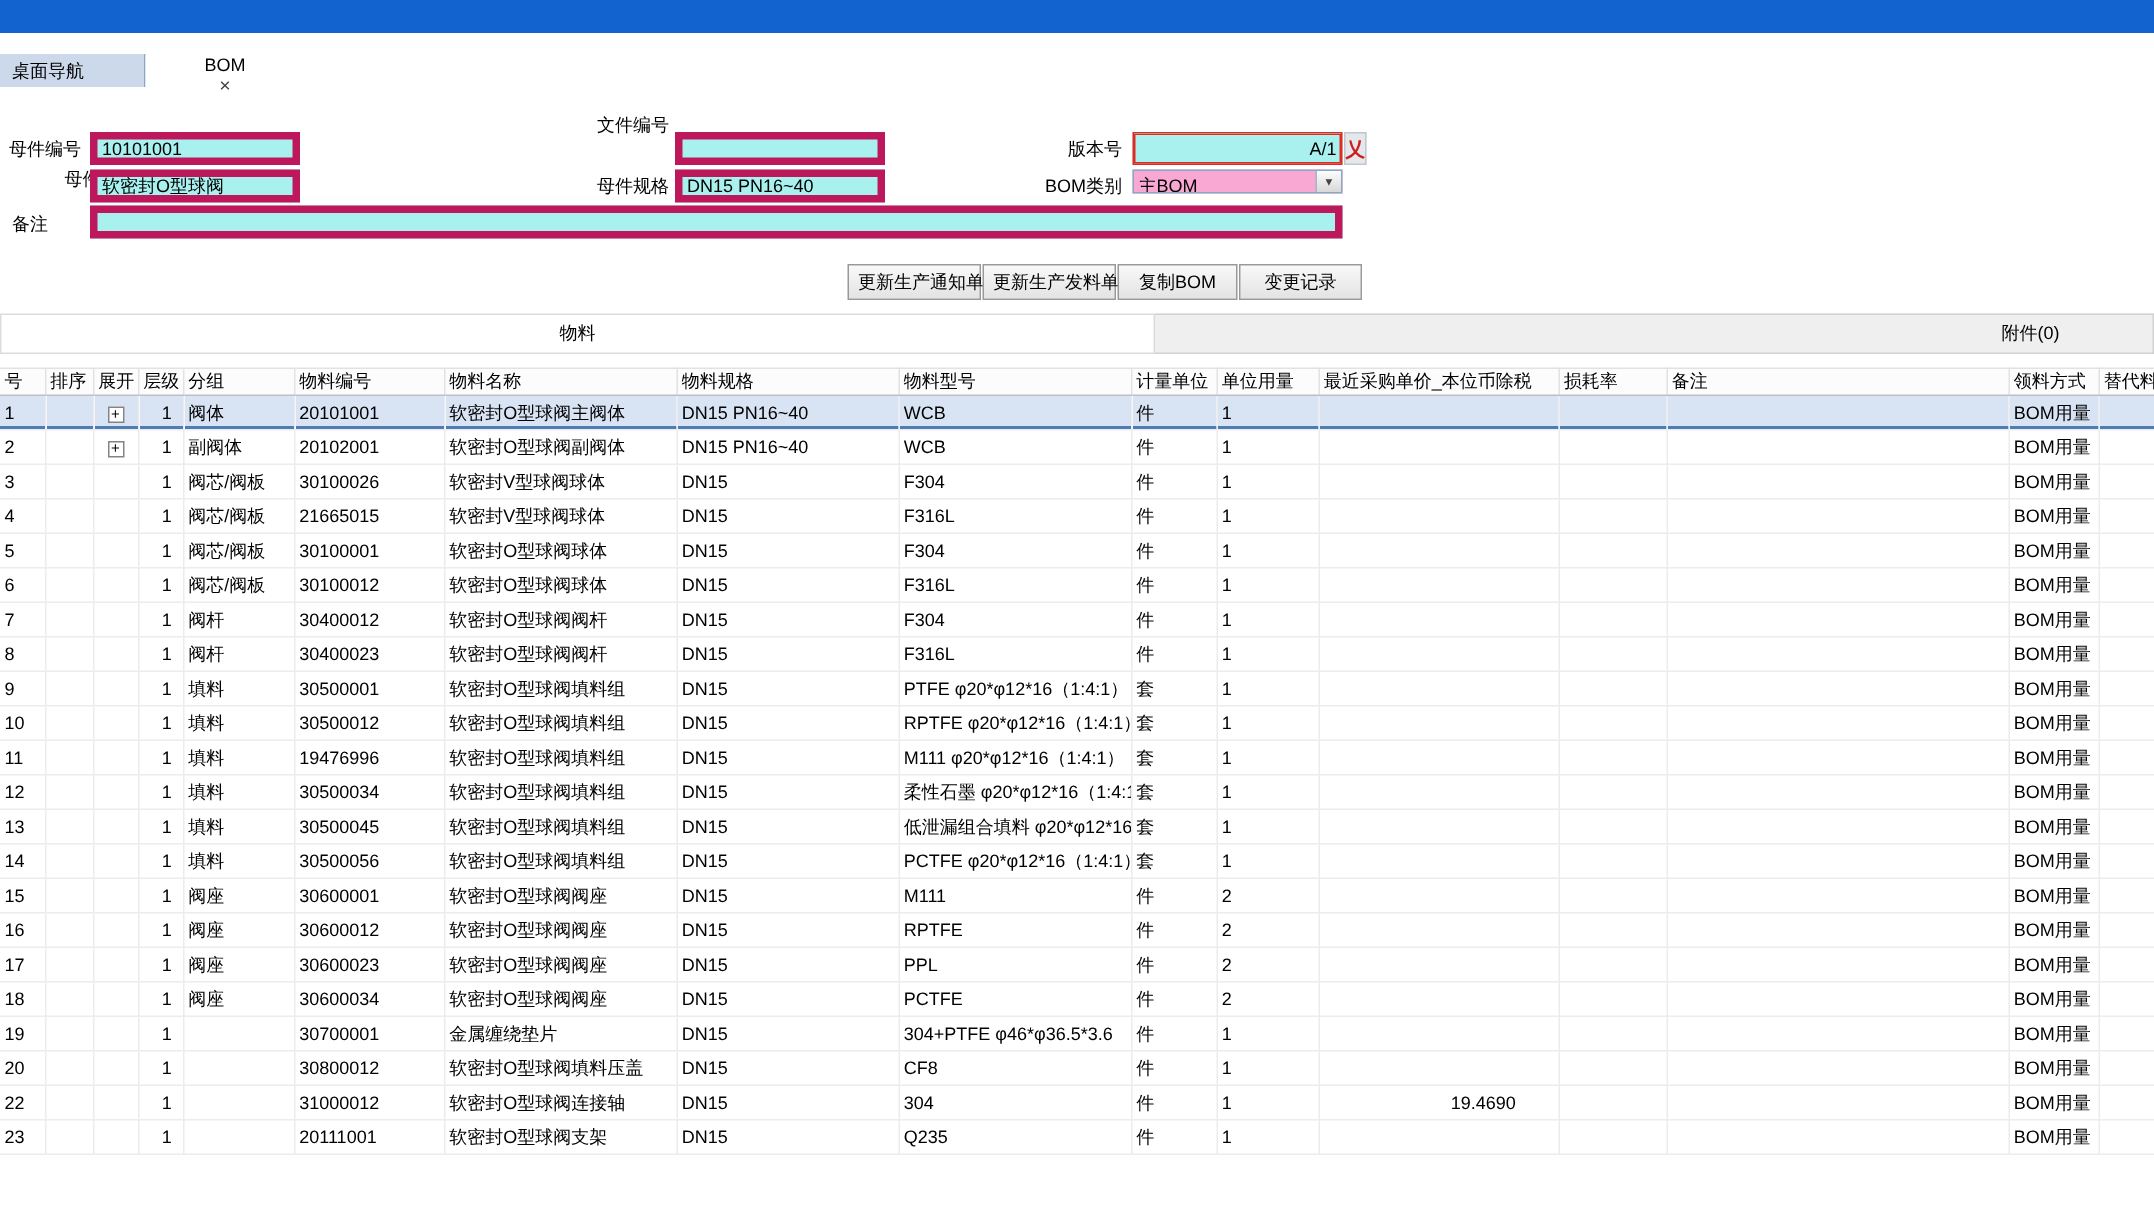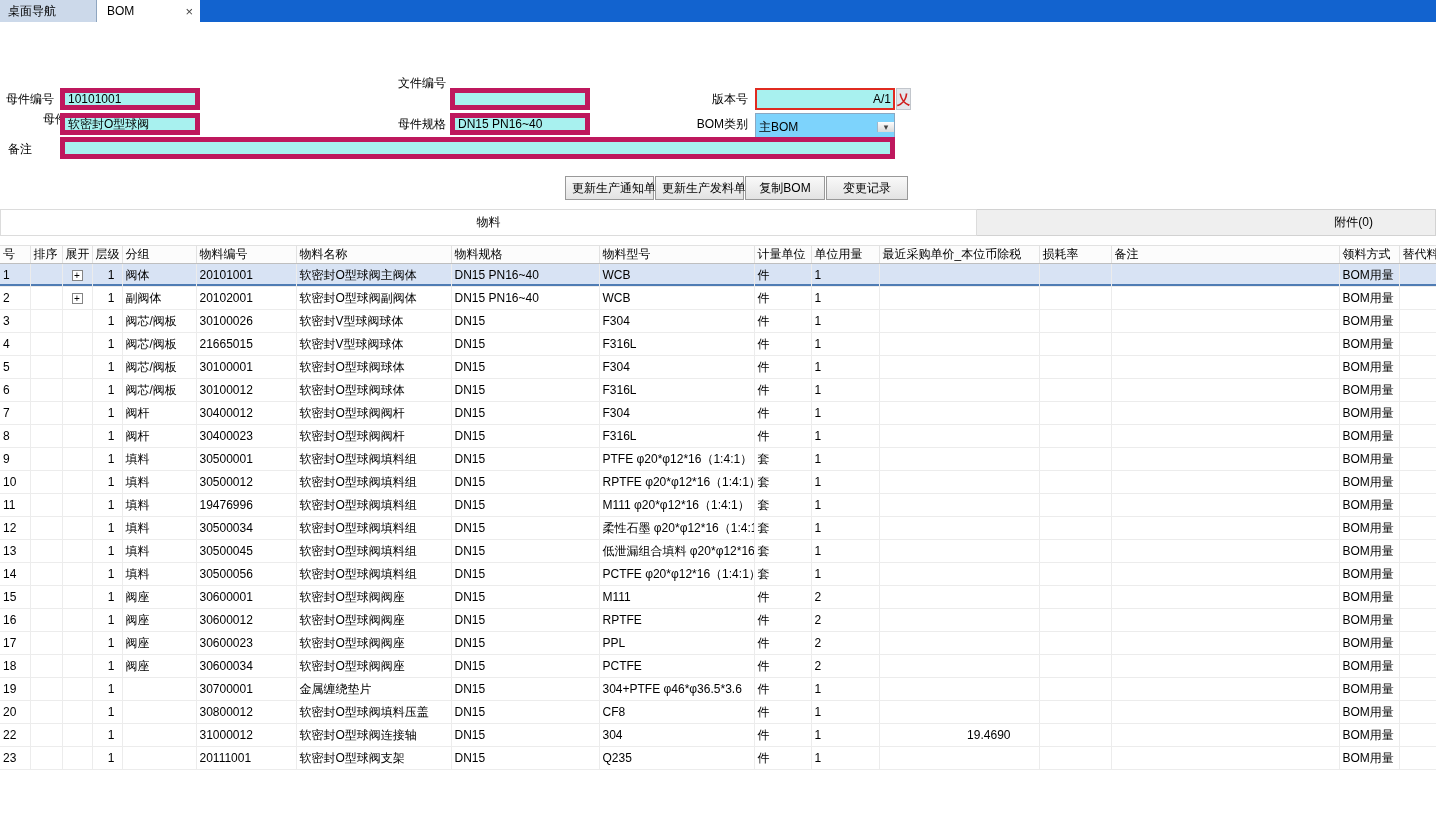--- a/index.html
+++ b/index.html
@@ -2,45 +2,45 @@
 <html><head>
 <meta charset="utf-8">
 <style>
   * { margin:0; padding:0; box-sizing:border-box; }
   html,body { width:1436px; height:815px; background:#fff; overflow:hidden;
     font-family:"Liberation Sans","DejaVu Sans",sans-serif; font-size:12px; color:#000; }
   .screen { position:relative; width:1436px; height:815px; overflow:hidden; background:#fff; }
 
   
   .topbar { position:absolute; top:0; left:0; width:1436px; height:22px; background:#1263cf; display:flex; }
-  .wtab { height:22px; display:flex; align-items:center; padding:0 8px; cursor:default; }
+  .wtab { height:22px; display:flex; align-items:center; padding:0 8px; cursor:default;margin-top:36px; }
   .wtab-desktop { width:97px; background:#ccd9ea; border-right:1px solid #8fa6c0; }
-  .wtab-bom { width:103px; background:#ffffff; justify-content:space-between; padding:0 7px 0 10px; }
+  .wtab-bom { width:103px; background:#ffffff; justify-content:space-between; padding:0 7px 0 10px;flex-direction:column; }
   .wtab-close { font-size:13px; color:#444; line-height:1; }
 
   
   .flabel { position:absolute; height:22px; line-height:22px; white-space:nowrap; }
   .lright { text-align:right; }
   .finput { position:absolute; height:22px; background:#a8f1ef; border:5px solid #be185d;
     padding:0 3px; font:inherit; color:#000; }
   .finput.red { border:1px solid #e02b20; box-shadow:0 0 0 1px #e02b20 inset; }
   .icon-btn { position:absolute; width:15px; height:22px; background:#e4e7eb; border:1px solid #c2c6cc;
     color:#cf1d1d; font-weight:bold; font-size:13px; line-height:19px; text-align:center; padding:0; }
-  .combo { position:absolute; height:28px; width:140px; background:#7dd3fc; border:1px solid #8ba8c2; display:flex;align-items:center; }
+  .combo { position:absolute; height:16px; width:140px; background:#f9a8d4; border:1px solid #8ba8c2; display:flex; }
   .combo-value { flex:1; line-height:20px; padding-left:3px; overflow:hidden; white-space:nowrap; }
   .combo-arrow { width:17px; background:linear-gradient(#fdfdfd,#d8d8d8); border-left:1px solid #9fb6c9;
     display:flex; align-items:center; justify-content:center; font-size:9px; color:#444; }
 
   
   .btn { position:absolute; height:24px; background:linear-gradient(#f9f9f9,#e3e3e3);
     border:1px solid #999; font:inherit; padding:0 6px; white-space:nowrap; }
 
   
   .strip { position:absolute; top:209px; left:0; width:1436px; height:27px; display:flex; }
-  .strip-materials { width:977px; background:#fff; border:1px solid #dcdcdc;
+  .strip-materials { width:770px; background:#fff; border:1px solid #dcdcdc;
     display:flex; align-items:center; justify-content:center; }
   .strip-attach { flex:1; background:#efefef; border:1px solid #d2d2d2; border-left:none;
     display:flex; align-items:center; justify-content:flex-end; padding-right:62px; }
 
   
   .grid { position:absolute; top:245px; left:0; width:1436px; border-collapse:collapse; table-layout:fixed; }
   .grid th { height:17px; font-weight:normal; text-align:left; padding:0 3px; background:#fcfcfc;
     border-right:1px solid #e2e2e2; border-top:1px solid #e2e2e2; border-bottom:1px solid #bfbfbf;
     white-space:nowrap; overflow:hidden; }
   .grid td { height:23px; padding:0 3px; border-right:1px solid #ececec; border-bottom:1px solid #ececec;

